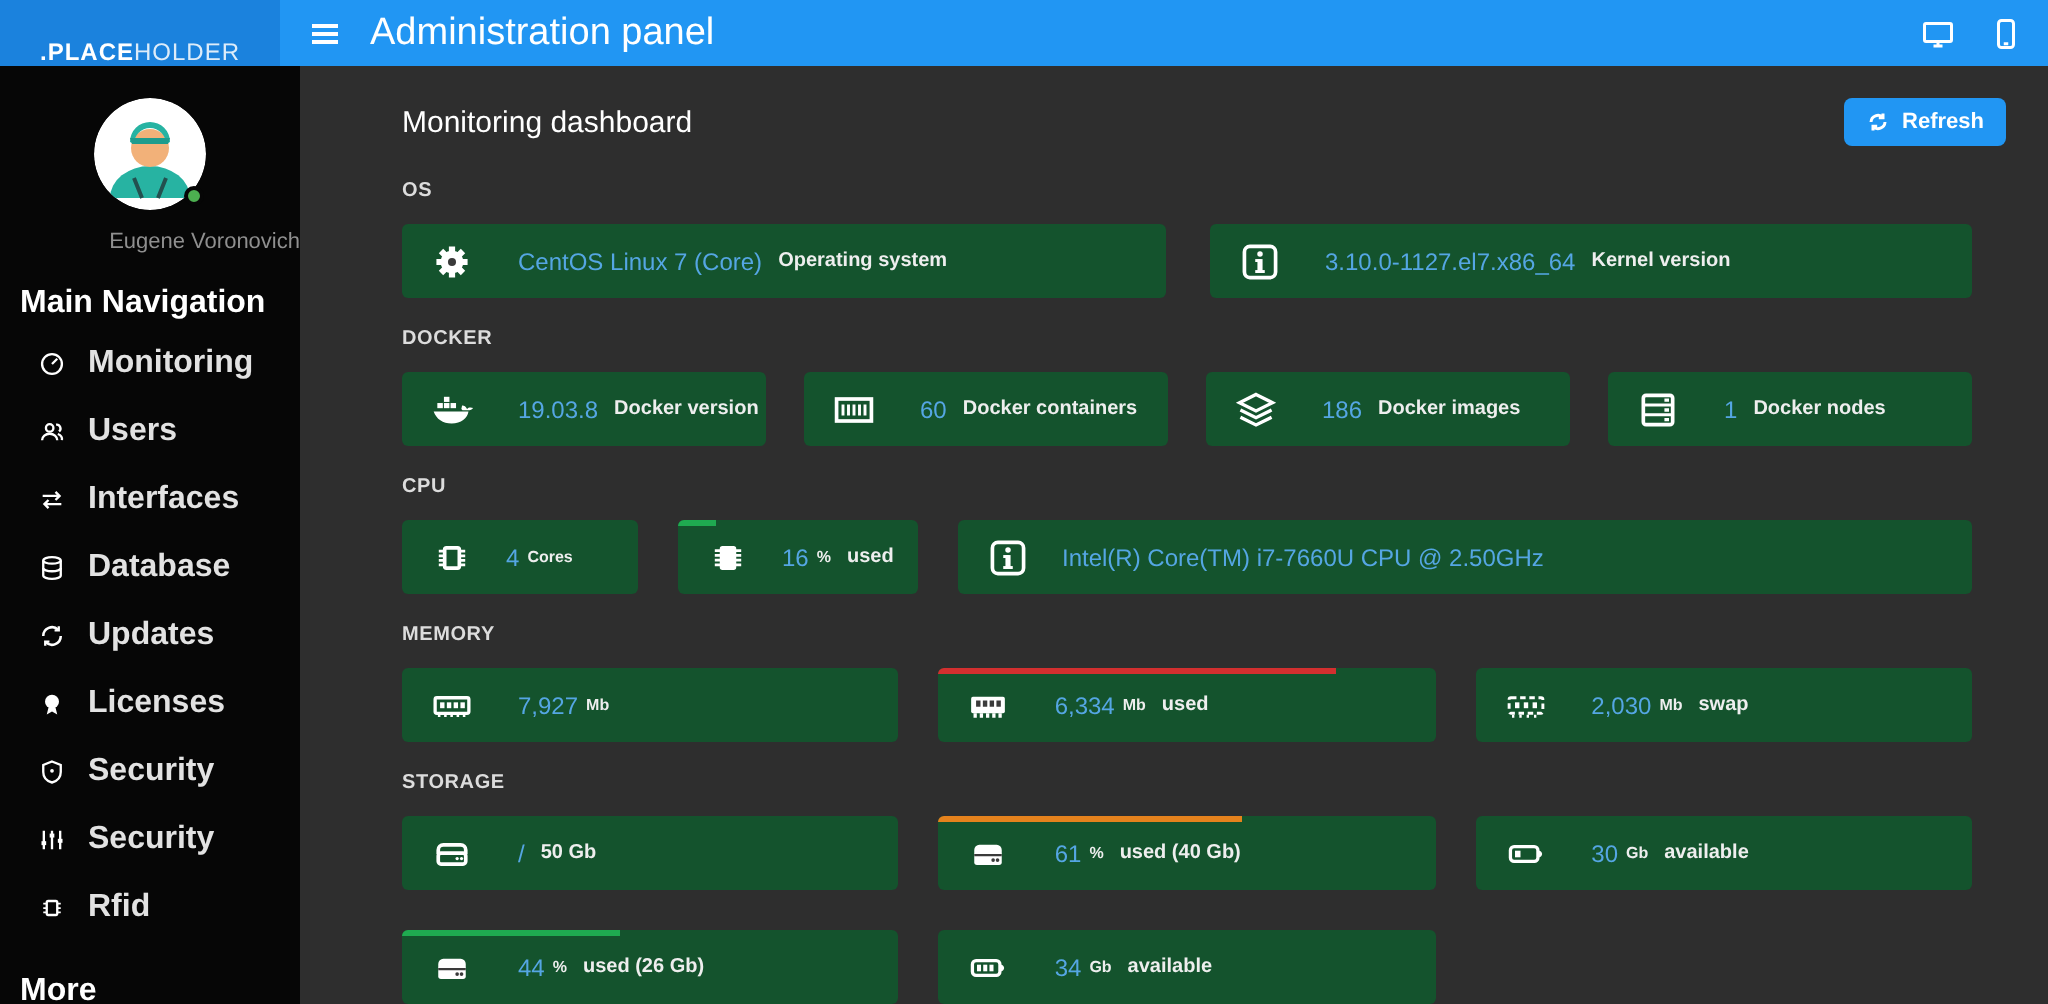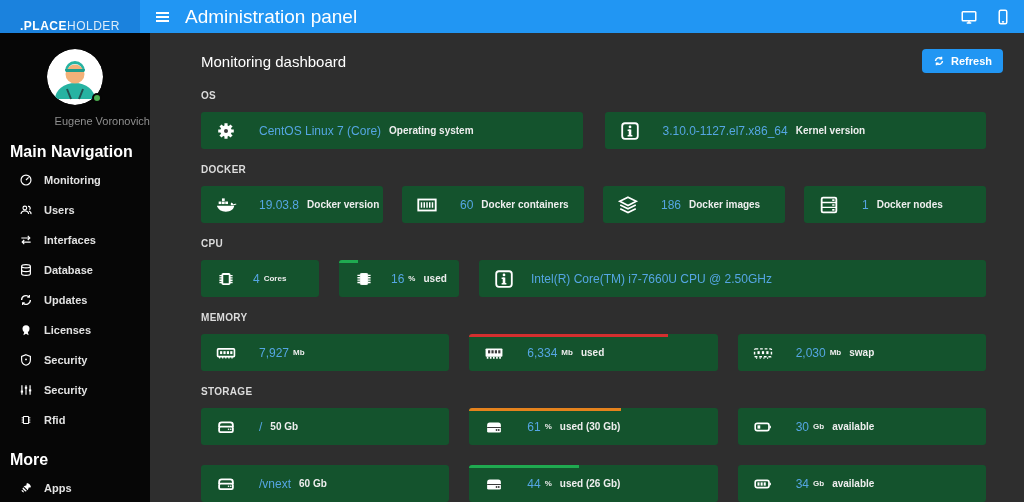--- a/index.html
+++ b/index.html
@@ -28,21 +28,21 @@
   .sidebar { position:absolute; top:33px; left:0; width:150px; bottom:0;
     background:#060606; color:#ddd; }
   .avatar-wrap { position:relative; width:56px; height:56px; margin:16px auto 0; }
   .avatar-wrap svg { width:56px; height:56px; border-radius:50%; display:block; }
   .status-dot { position:absolute; right:1px; bottom:2px; width:10px; height:10px;
     border-radius:50%; background:#4caf50; border:2px solid #060606; }
   .username { text-align:right; color:#8f8f8f; font-size:11px; margin-top:10px; }
   .nav-header { color:#fff; font-weight:bold; font-size:16px;
     padding:16px 10px 4px 10px; }
   .nav-item { display:flex; align-items:center; gap:11px; padding:8px 10px 8px 19px;
-    cursor:pointer; font-size:11px; font-weight:600; color:#e2e2e2; }
+    cursor:pointer; font-size:16px; font-weight:600; color:#e2e2e2; }
   .nav-icon { width:14px; height:14px; display:inline-flex; flex:none; }
   .nav-icon svg { width:100%; height:100%; }
 
   
   .main { position:absolute; top:33px; left:150px; right:0; bottom:0;
     background:#2e2e2e;padding-left:29px; }
   .main-header { display:flex; align-items:center;
     padding:16px 21px 0 22px; }
   .page-title { color:#fff; font-size:15px; font-weight:500; }
   .refresh-btn { margin-left:auto; background:#2196f3; color:#fff; border:none;
@@ -429,45 +429,33 @@
                 <svg viewBox="0 0 24 24">
                   <path d="M4.5 12V9.8A2.8 2.8 0 017.3 7h9.4a2.8 2.8 0 012.8 2.8V12z" fill="#fff"></path>
                   <rect x="4.5" y="11.2" width="15" height="6.8" rx="1.5" fill="#fff"></rect>
                   <path d="M4.5 12.6h15" stroke="#3a3a3a" stroke-width="1.2"></path>
                   <circle cx="14.8" cy="15.3" r="1" fill="#3a3a3a"></circle>
                   <circle cx="17.2" cy="15.3" r="1" fill="#3a3a3a"></circle>
                 </svg>
               </span>
               <span class="value">61</span>
               <span class="unit">%</span>
-              <span class="label">used (30 Gb)</span>
+              <span class="label">used (40 Gb)</span>
             </div>
             <div class="card">
               <span class="icon">
                 <svg viewBox="0 0 24 24" fill="none" stroke="#fff">
                   <rect x="3.5" y="8" width="15" height="8" rx="2" stroke-width="1.8"></rect>
                   <path d="M19 10.2v3.6a2 2 0 001.8-1.8 2 2 0 00-1.8-1.8z" fill="#fff" stroke="none"></path>
                   <rect x="6" y="10.2" width="3" height="3.6" fill="#fff" stroke="none"></rect>
                 </svg>
               </span>
               <span class="value">30</span>
               <span class="unit">Gb</span>
               <span class="label">available</span>
-            </div>
-            <div class="card">
-              <span class="icon">
-                <svg viewBox="0 0 24 24" fill="none" stroke="#fff">
-                  <path d="M4.5 12V9.8A2.8 2.8 0 017.3 7h9.4a2.8 2.8 0 012.8 2.8V12" stroke-width="2"></path>
-                  <rect x="4.5" y="11.5" width="15" height="6" rx="1.5" stroke-width="2"></rect>
-                  <circle cx="14.8" cy="14.5" r="0.9" fill="#fff" stroke="none"></circle>
-                  <circle cx="17.2" cy="14.5" r="0.9" fill="#fff" stroke="none"></circle>
-                </svg>
-              </span>
-              <span class="value">/vnext</span>
-              <span class="label">60 Gb</span>
             </div>
             <div class="card">
               <span class="bar" style="width: 44%; background: rgb(31, 170, 80);"></span>
               <span class="icon">
                 <svg viewBox="0 0 24 24">
                   <path d="M4.5 12V9.8A2.8 2.8 0 017.3 7h9.4a2.8 2.8 0 012.8 2.8V12z" fill="#fff"></path>
                   <rect x="4.5" y="11.2" width="15" height="6.8" rx="1.5" fill="#fff"></rect>
                   <path d="M4.5 12.6h15" stroke="#3a3a3a" stroke-width="1.2"></path>
                   <circle cx="14.8" cy="15.3" r="1" fill="#3a3a3a"></circle>
                   <circle cx="17.2" cy="15.3" r="1" fill="#3a3a3a"></circle>

